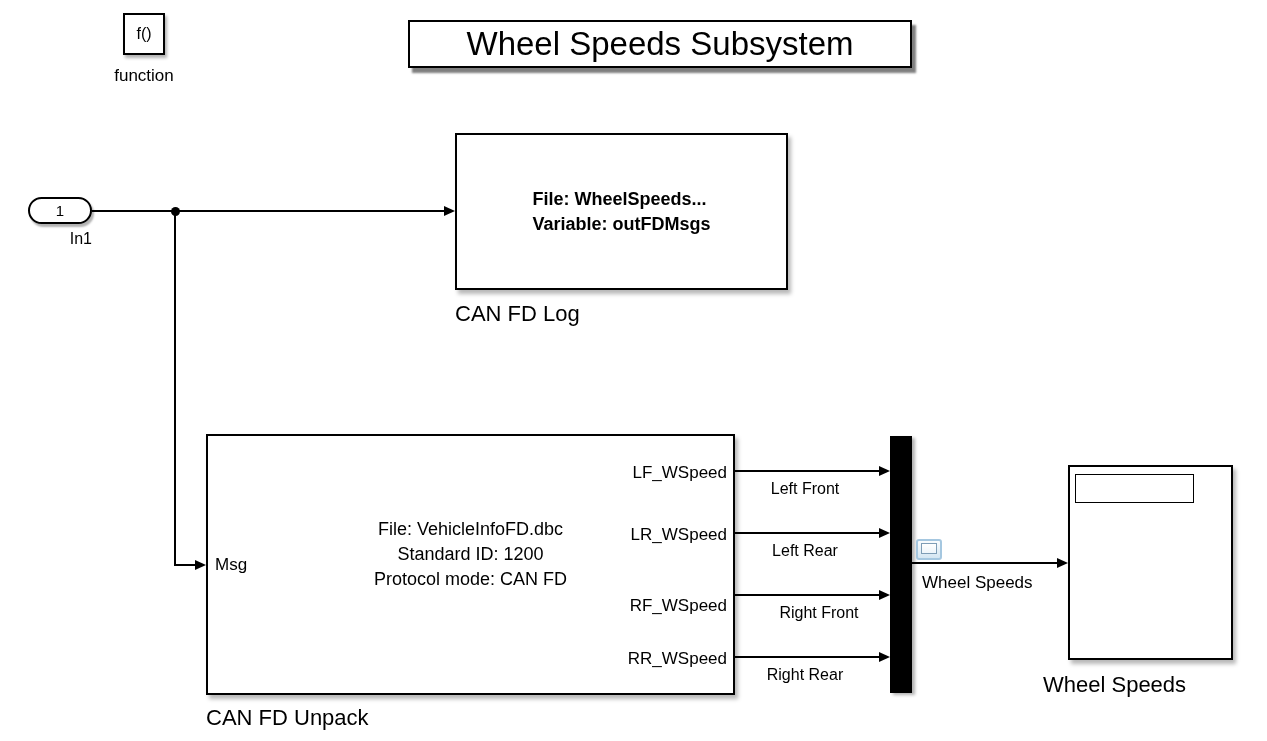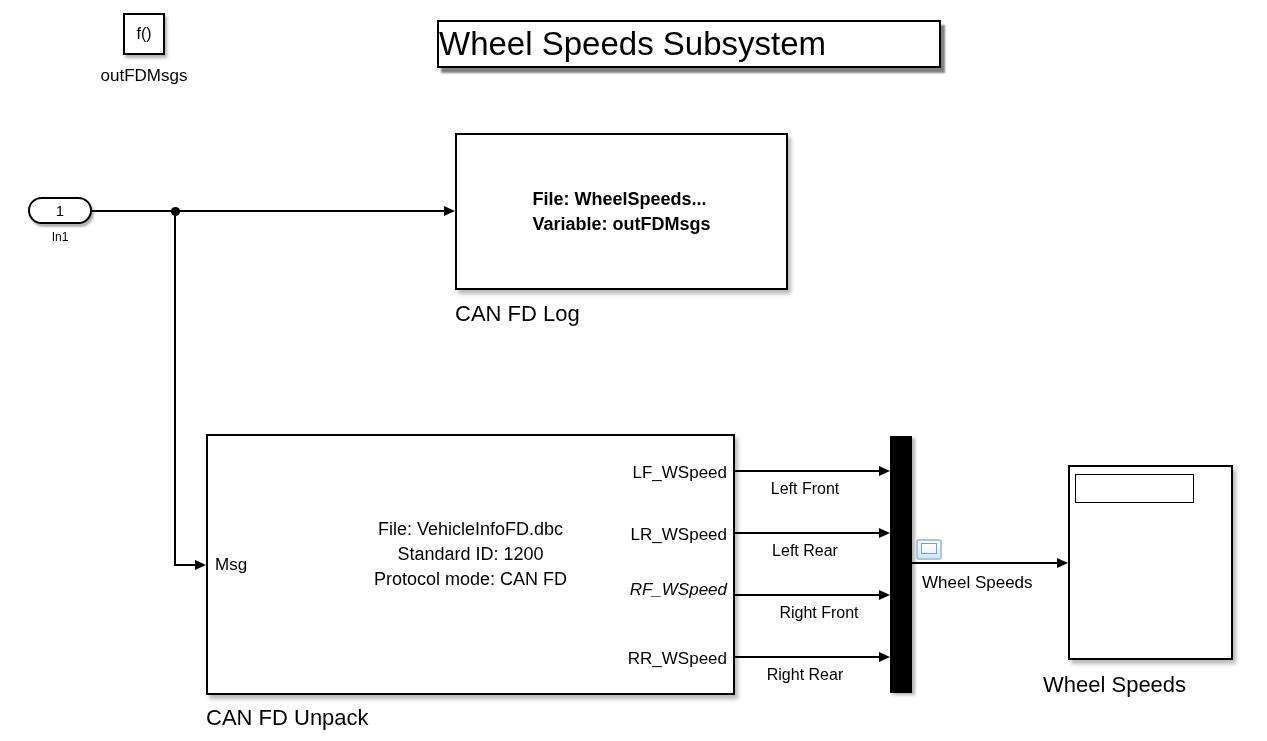--- a/index.html
+++ b/index.html
@@ -23,29 +23,29 @@
   .caption { position:absolute; font-size:22px; white-space:nowrap; }
   .siglbl { position:absolute; font-size:16px; text-align:center; white-space:nowrap; }
 
   
   #fn-block { left:123px; top:13px; width:42px; height:42px;
     box-shadow:2px 3px 3px rgba(0,0,0,0.3); display:flex; align-items:center;
     justify-content:center; font-size:16px; }
   #fn-label { left:98px; top:66px; width:92px; text-align:center; font-size:17px; }
 
   
-  #title-box { left:437px; top:20px; width:504px; height:48px;
+  #title-box { left:408px; top:20px; width:504px; height:48px;
     box-shadow:4px 5px 2px rgba(0,0,0,0.5); display:flex; align-items:center;
-    justify-content:flex-start; font-size:33px; white-space:nowrap; }
+    justify-content:center; font-size:33px; white-space:nowrap; }
 
   
   #inport { left:28px; top:197px; width:64px; height:27px; border-radius:14px;
     box-shadow:2px 3px 2px rgba(0,0,0,0.3); display:flex; align-items:center;
     justify-content:center; font-size:15px; }
-  #inport-label { left:28px; top:230px; width:64px; text-align:center; font-size:12px; }
+  #inport-label { left:28px; top:230px; width:64px; text-align:right; font-size:16px; }
 
   
   #log-block { left:455px; top:133px; width:333px; height:157px;
     display:flex; align-items:center; justify-content:center; }
   #log-text { text-align:left; font-size:18px; line-height:25px;font-weight:bold; }
   #log-caption { left:455px; top:301px; width:333px; }
 
   
   #unpack-block { left:206px; top:434px; width:529px; height:261px; }
   #unpack-params { position:absolute; left:0; right:0; top:81px; text-align:center;
@@ -72,21 +72,21 @@
   #display-caption { left:1043px; top:671px; width:215px; line-height:27px; white-space:normal; }
 </style>
 </head>
 <body>
 
 <div id="canvas">
 
   <div class="block" id="fn-block">
     <span>f()</span>
   </div>
-  <div class="lbl" id="fn-label">outFDMsgs</div>
+  <div class="lbl" id="fn-label">function</div>
 
   <div class="block" id="title-box">
     <span>Wheel Speeds Subsystem</span>
   </div>
 
   <div class="block" id="inport">
     <span>1</span>
   </div>
   <div class="lbl" id="inport-label">In1</div>
 
@@ -107,21 +107,21 @@
 
   <div class="block" id="unpack-block">
     <span id="msg-port">Msg</span>
     <div id="unpack-params">
       <div>File: VehicleInfoFD.dbc</div>
       <div>Standard ID: 1200</div>
       <div>Protocol mode: CAN FD</div>
     </div>
     <span class="out-port" style="top:27px;">LF_WSpeed</span>
     <span class="out-port" style="top:89px;">LR_WSpeed</span>
-    <span class="out-port" style="top:144px;font-style:italic;">RF_WSpeed</span>
+    <span class="out-port" style="top:160px;">RF_WSpeed</span>
     <span class="out-port" style="top:213px;">RR_WSpeed</span>
   </div>
   <div class="caption" id="unpack-caption">CAN FD Unpack</div>
 
   <div class="hline" style="left:735px; top:470px; width:144px;"></div>
   <div class="arrow-r" style="left:879px; top:466px;"></div>
   <div class="siglbl" style="left:735px; top:480px; width:140px;">Left Front</div>
 
   <div class="hline" style="left:735px; top:532px; width:144px;"></div>
   <div class="arrow-r" style="left:879px; top:528px;"></div>

